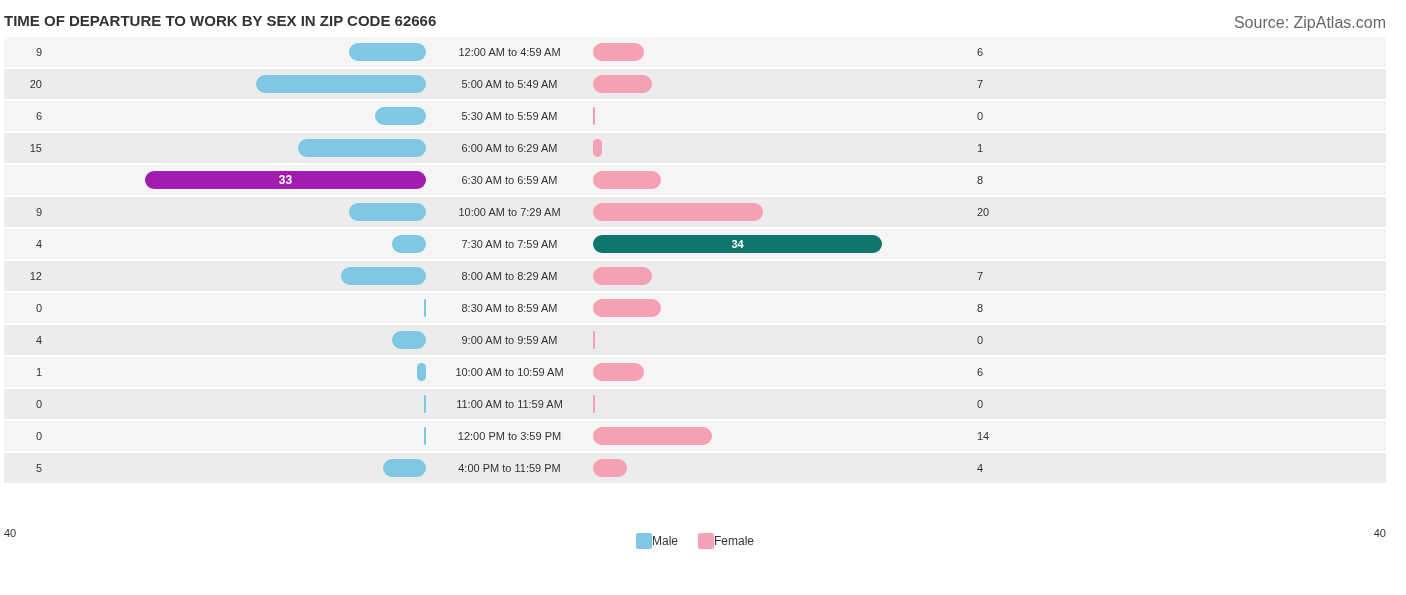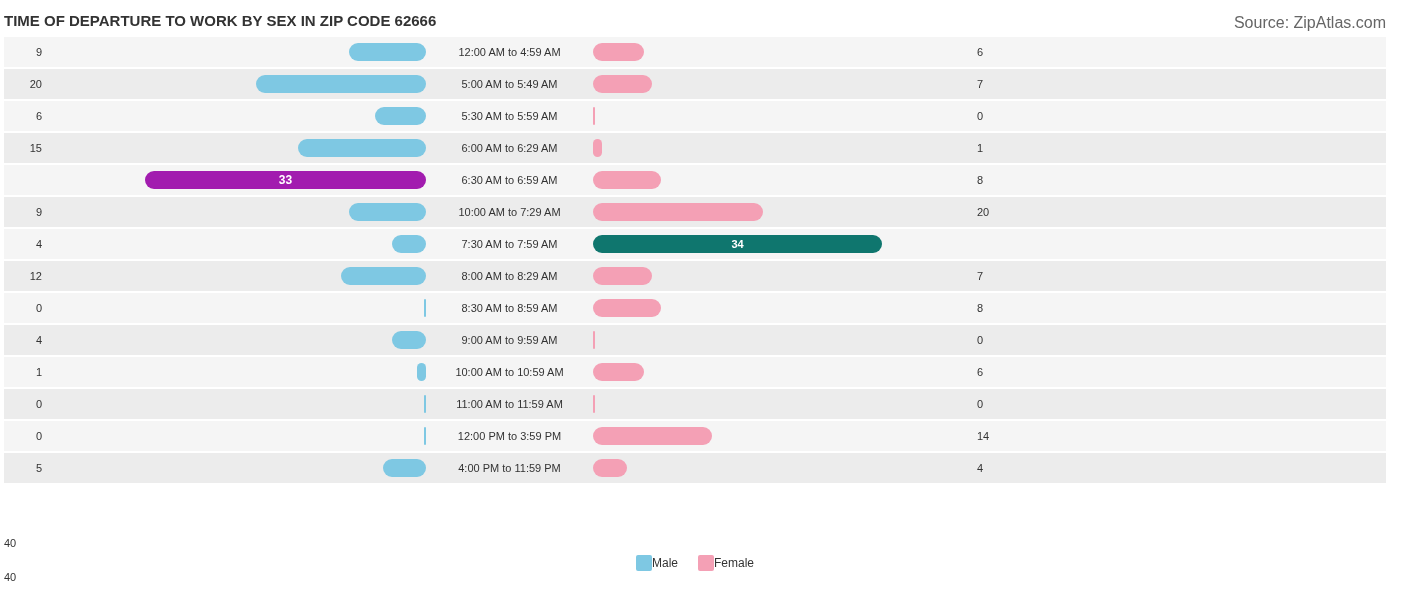--- a/index.html
+++ b/index.html
@@ -113,23 +113,22 @@
       color: #fff;
       display: flex;
       align-items: center;
       justify-content: center;
       font-size: 11px;
       font-weight: bold;
     }
     .axis-labels {
       display: flex;
       justify-content: space-between;
-      margin-top: 10px;
+      margin-top: 0;
       padding: 0 0px;
-      flex-direction: column;
     }
     .axis-label {
       font-size: 11px;
       color: #333;
     }
     .legend {
       display: flex;
       justify-content: center;
       gap: 20px;
       margin-top: 6px;

